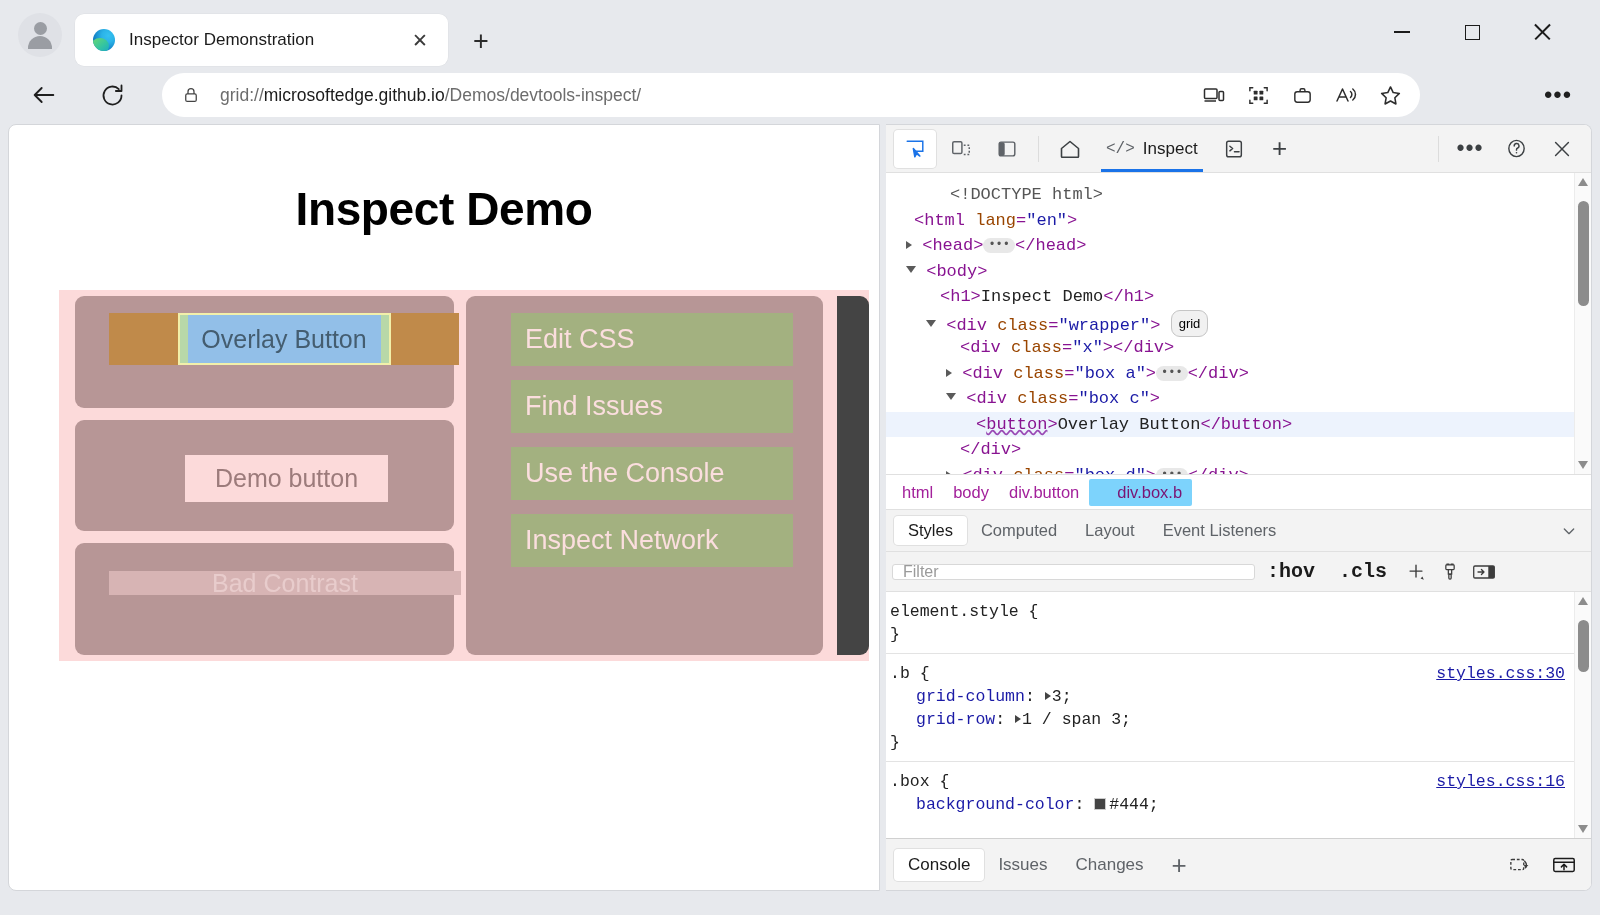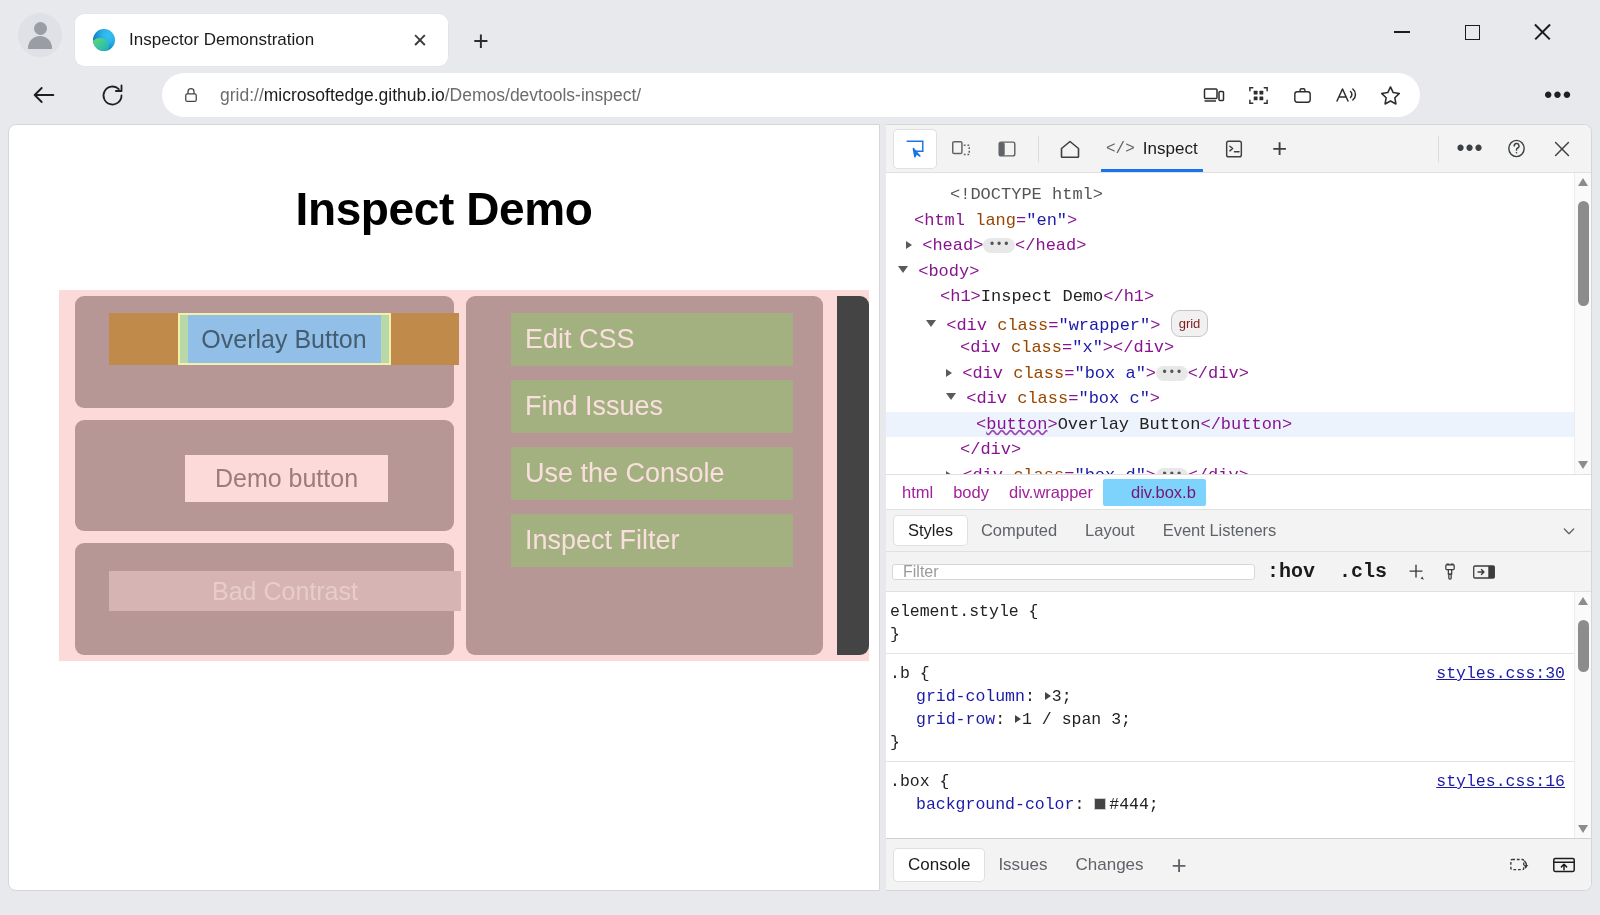--- a/index.html
+++ b/index.html
@@ -202,21 +202,21 @@
 
   #demo-button {
     position: absolute; left: 110px; top: 35px;
     width: 203px; height: 47px;
     background: #fcdada;
     display: flex; align-items: center; justify-content: center;
     font-size: 25px; color: #9c7b7b;
   }
   #bad-contrast-button {
     position: absolute; left: 34px; top: 28px;
-    width: 352px; height: 40px;
+    width: 352px; height: 24px;
     background: #d7b4b4;
     display: flex; align-items: center; justify-content: center;
     font-size: 25px; color: #e8cccc;
   }
   .link-btn {
     height: 53px; margin: 0 30px 14px 45px;
     background: #a3b180;
     display: flex; align-items: center;
     padding-left: 14px;
     font-size: 27px; color: #fbdede;
@@ -290,21 +290,21 @@
     border-left: 5px solid transparent; border-right: 5px solid transparent;
     border-top: 7px solid #5a5a5a; border-bottom: none; vertical-align: 3px;
   }
   .ellip {
     display: inline-block; background: #e8e8e8; border-radius: 8px;
     padding: 0 5px; font-size: 12px; color: #555; vertical-align: 2px;
     line-height: 14px; height: 15px;
   }
   .badge-grid {
     display: inline-block; border: 1px solid #c5c5c5; border-radius: 9px;
-    background: #f1f1f1; color: #7f1d1d; font-size: 13px; padding: 0px 7px;
+    background: #f1f1f1; color: #000000; font-size: 13px; padding: 0px 7px;
     font-family: "Liberation Sans", sans-serif; vertical-align: 2px;
   }
   .squiggle { text-decoration: underline wavy #9a4ab5; text-decoration-skip-ink: none; }
 
   
   .vscroll {
     position: absolute; right: 0; top: 0; width: 17px; height: 100%;
     background: #fafafa; border-left: 1px solid #ececec;
   }
   .vscroll .arrow-up, .vscroll .arrow-dn {
@@ -505,21 +505,21 @@
       </div>
 
       <div class="box" id="box-d">
         <div id="bad-contrast-button">Bad Contrast</div>
       </div>
 
       <div class="box" id="box-b">
         <div class="link-btn">Edit CSS</div>
         <div class="link-btn">Find Issues</div>
         <div class="link-btn">Use the Console</div>
-        <div class="link-btn">Inspect Filter</div>
+        <div class="link-btn">Inspect Network</div>
       </div>
 
       <div id="dark-strip"></div>
     </div>
   </div>
 
   <div id="devtools">
 
     <div id="dt-toolbar">
       <div class="dt-tool-btn active" style="margin-left:8px;">
@@ -582,21 +582,21 @@
       </div>
     </div>
 
     <div id="dom-tree">
       <div class="dom-line" style="padding-left:28px;margin-left:36px;"><span class="txt" style="color:#555;">&lt;!DOCTYPE html&gt;</span></div>
 
       <div class="dom-line" style="padding-left:28px;"><span class="punct">&lt;</span><span class="tw">html</span> <span class="at">lang</span><span class="punct">=</span><span class="av">"en"</span><span class="punct">&gt;</span></div>
 
       <div class="dom-line" style="padding-left:20px;"><span class="tri"></span> <span class="punct">&lt;</span><span class="tw">head</span><span class="punct">&gt;</span><span class="ellip">•••</span><span class="punct">&lt;/</span><span class="tw">head</span><span class="punct">&gt;</span></div>
 
-      <div class="dom-line" style="padding-left:12px;"><span class="tri open"></span> <span class="punct">&lt;</span><span class="tw">body</span><span class="punct">&gt;</span></div>
+      <div class="dom-line" style="padding-left:20px;"><span class="tri open"></span> <span class="punct">&lt;</span><span class="tw">body</span><span class="punct">&gt;</span></div>
 
       <div class="dom-line" style="padding-left:54px;"><span class="punct">&lt;</span><span class="tw">h1</span><span class="punct">&gt;</span><span class="txt">Inspect Demo</span><span class="punct">&lt;/</span><span class="tw">h1</span><span class="punct">&gt;</span></div>
 
       <div class="dom-line" style="padding-left:40px;"><span class="tri open"></span> <span class="punct">&lt;</span><span class="tw">div</span> <span class="at">class</span><span class="punct">=</span><span class="av">"wrapper"</span><span class="punct">&gt;</span> <span class="badge-grid">grid</span></div>
 
       <div class="dom-line" style="padding-left:74px;"><span class="punct">&lt;</span><span class="tw">div</span> <span class="at">class</span><span class="punct">=</span><span class="av">"x"</span><span class="punct">&gt;&lt;/</span><span class="tw">div</span><span class="punct">&gt;</span></div>
 
       <div class="dom-line" style="padding-left:60px;"><span class="tri"></span> <span class="punct">&lt;</span><span class="tw">div</span> <span class="at">class</span><span class="punct">=</span><span class="av">"box a"</span><span class="punct">&gt;</span><span class="ellip">•••</span><span class="punct">&lt;/</span><span class="tw">div</span><span class="punct">&gt;</span></div>
 
       <div class="dom-line" style="padding-left:60px;"><span class="tri open"></span> <span class="punct">&lt;</span><span class="tw">div</span> <span class="at">class</span><span class="punct">=</span><span class="av">"box c"</span><span class="punct">&gt;</span></div>
@@ -610,21 +610,21 @@
       <div class="vscroll">
         <span class="arrow-up"></span>
         <span class="thumb" style="top:28px; height:105px;"></span>
         <span class="arrow-dn"></span>
       </div>
     </div>
 
     <div id="dt-breadcrumb">
       <span class="crumb">html</span>
       <span class="crumb">body</span>
-      <span class="crumb">div.wrapper</span>
+      <span class="crumb">div.button</span>
       <span class="crumb active">div.box.b</span>
     </div>
 
     <div id="styles-header">
       <span class="styles-tab active">Styles</span>
       <span class="styles-tab">Computed</span>
       <span class="styles-tab">Layout</span>
       <span class="styles-tab">Event Listeners</span>
       <span id="styles-chevron">
         <svg width="16" height="16" viewBox="0 0 24 24" fill="none" stroke="#5f6368" stroke-width="2">

